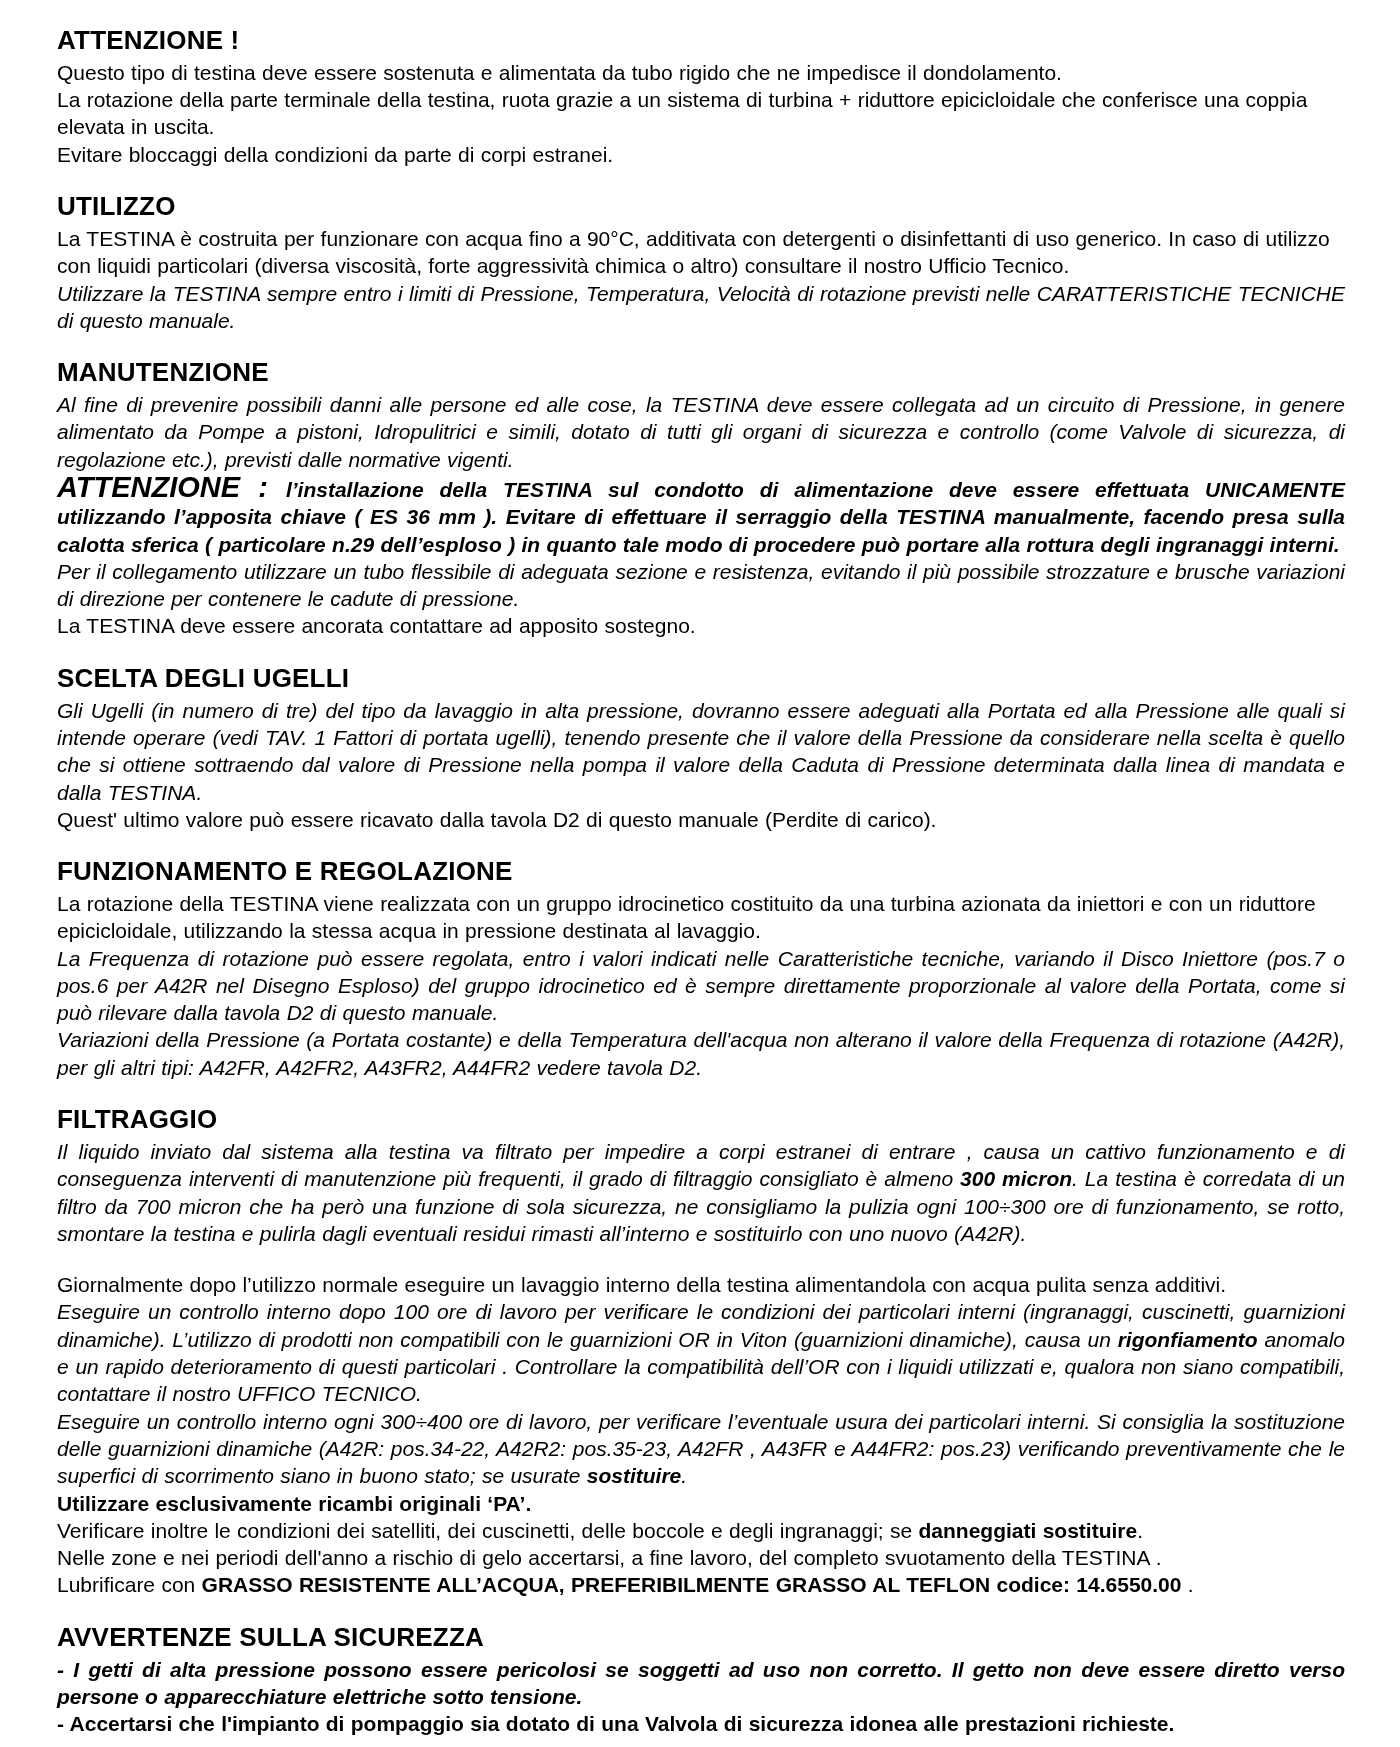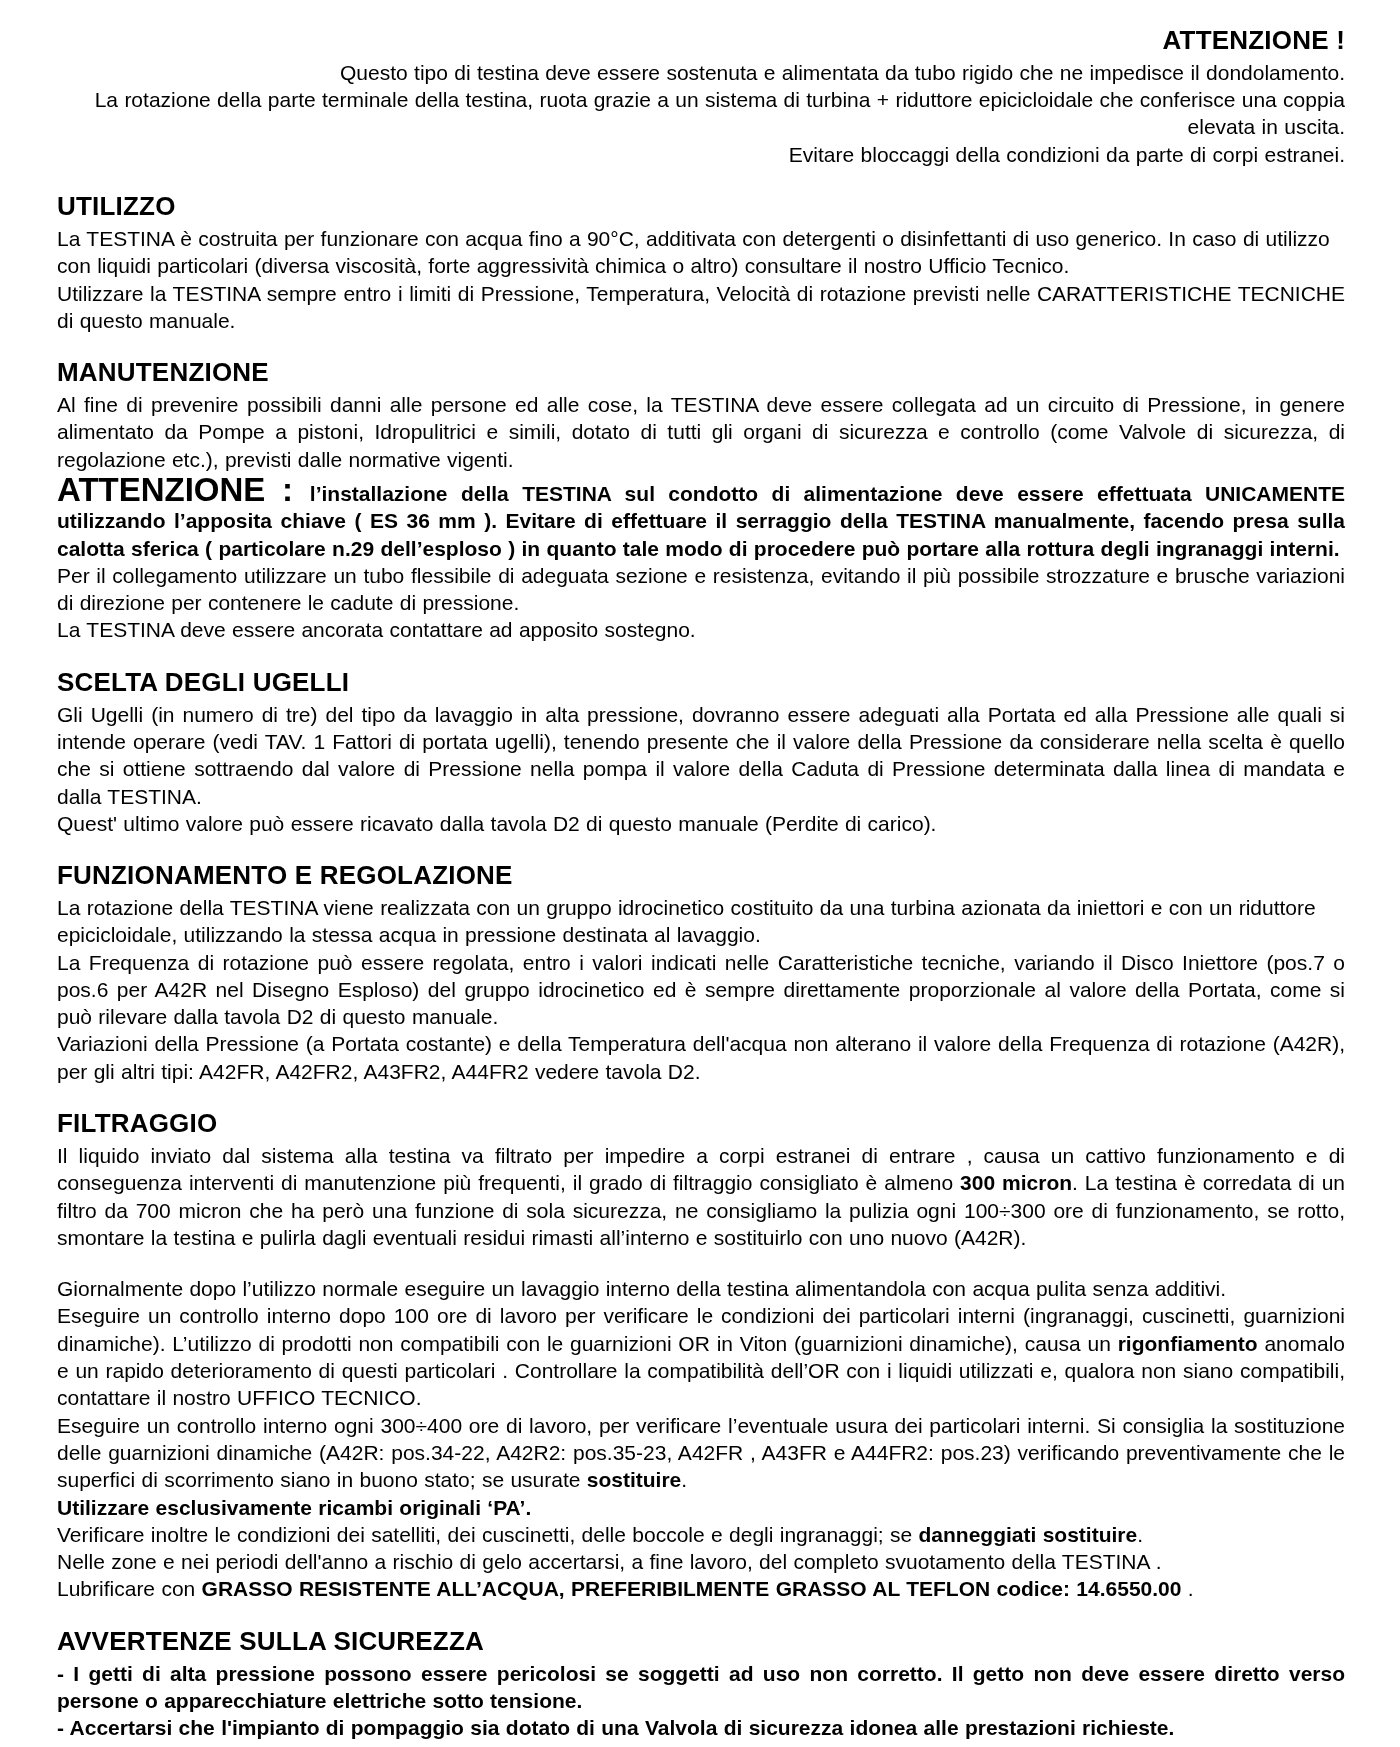--- a/index.html
+++ b/index.html
@@ -6,37 +6,37 @@
   .page {
     width: 1400px;
     min-height: 1747px;
     box-sizing: border-box;
     background: #ffffff;
     color: #000000;
     padding: 26px 55px 30px 57px;
     font-family: "Liberation Sans", sans-serif;
   }
   section { margin-top: 24px; }
-  section:first-child { margin-top: 0; text-align: right; }
+  section:first-child { margin-top: 0; }
   h2 {
     margin: 0 0 3px 0;
     font-size: 26px;
     line-height: 1.15;
     font-weight: bold;
     letter-spacing: 0.2px;
   }
   p {
     margin: 0;
     font-size: 21px;
     line-height: 1.3;
     word-spacing: 0.5px;
   }
-  p.just { text-align: justify; text-justify: inter-word; }
+  p.just { text-align: justify; text-justify: inter-word; font-style: italic; }
   .b { font-weight: bold; }
-  .big { font-size: 33px; line-height: 1; }
+  .big { font-size: 29px; line-height: 1; }
 </style>
 </head>
 <body>
 
 <div class="page">
   <div>
       <section>
         <h2>ATTENZIONE !</h2>
         <p><span>Questo tipo di testina deve essere sostenuta e alimentata da tubo rigido che ne impedisce il dondolamento.</span></p>
         <p><span>La rotazione della parte terminale della testina, ruota grazie a un sistema di turbina + riduttore epicicloidale che conferisce una coppia elevata in uscita.</span></p>

